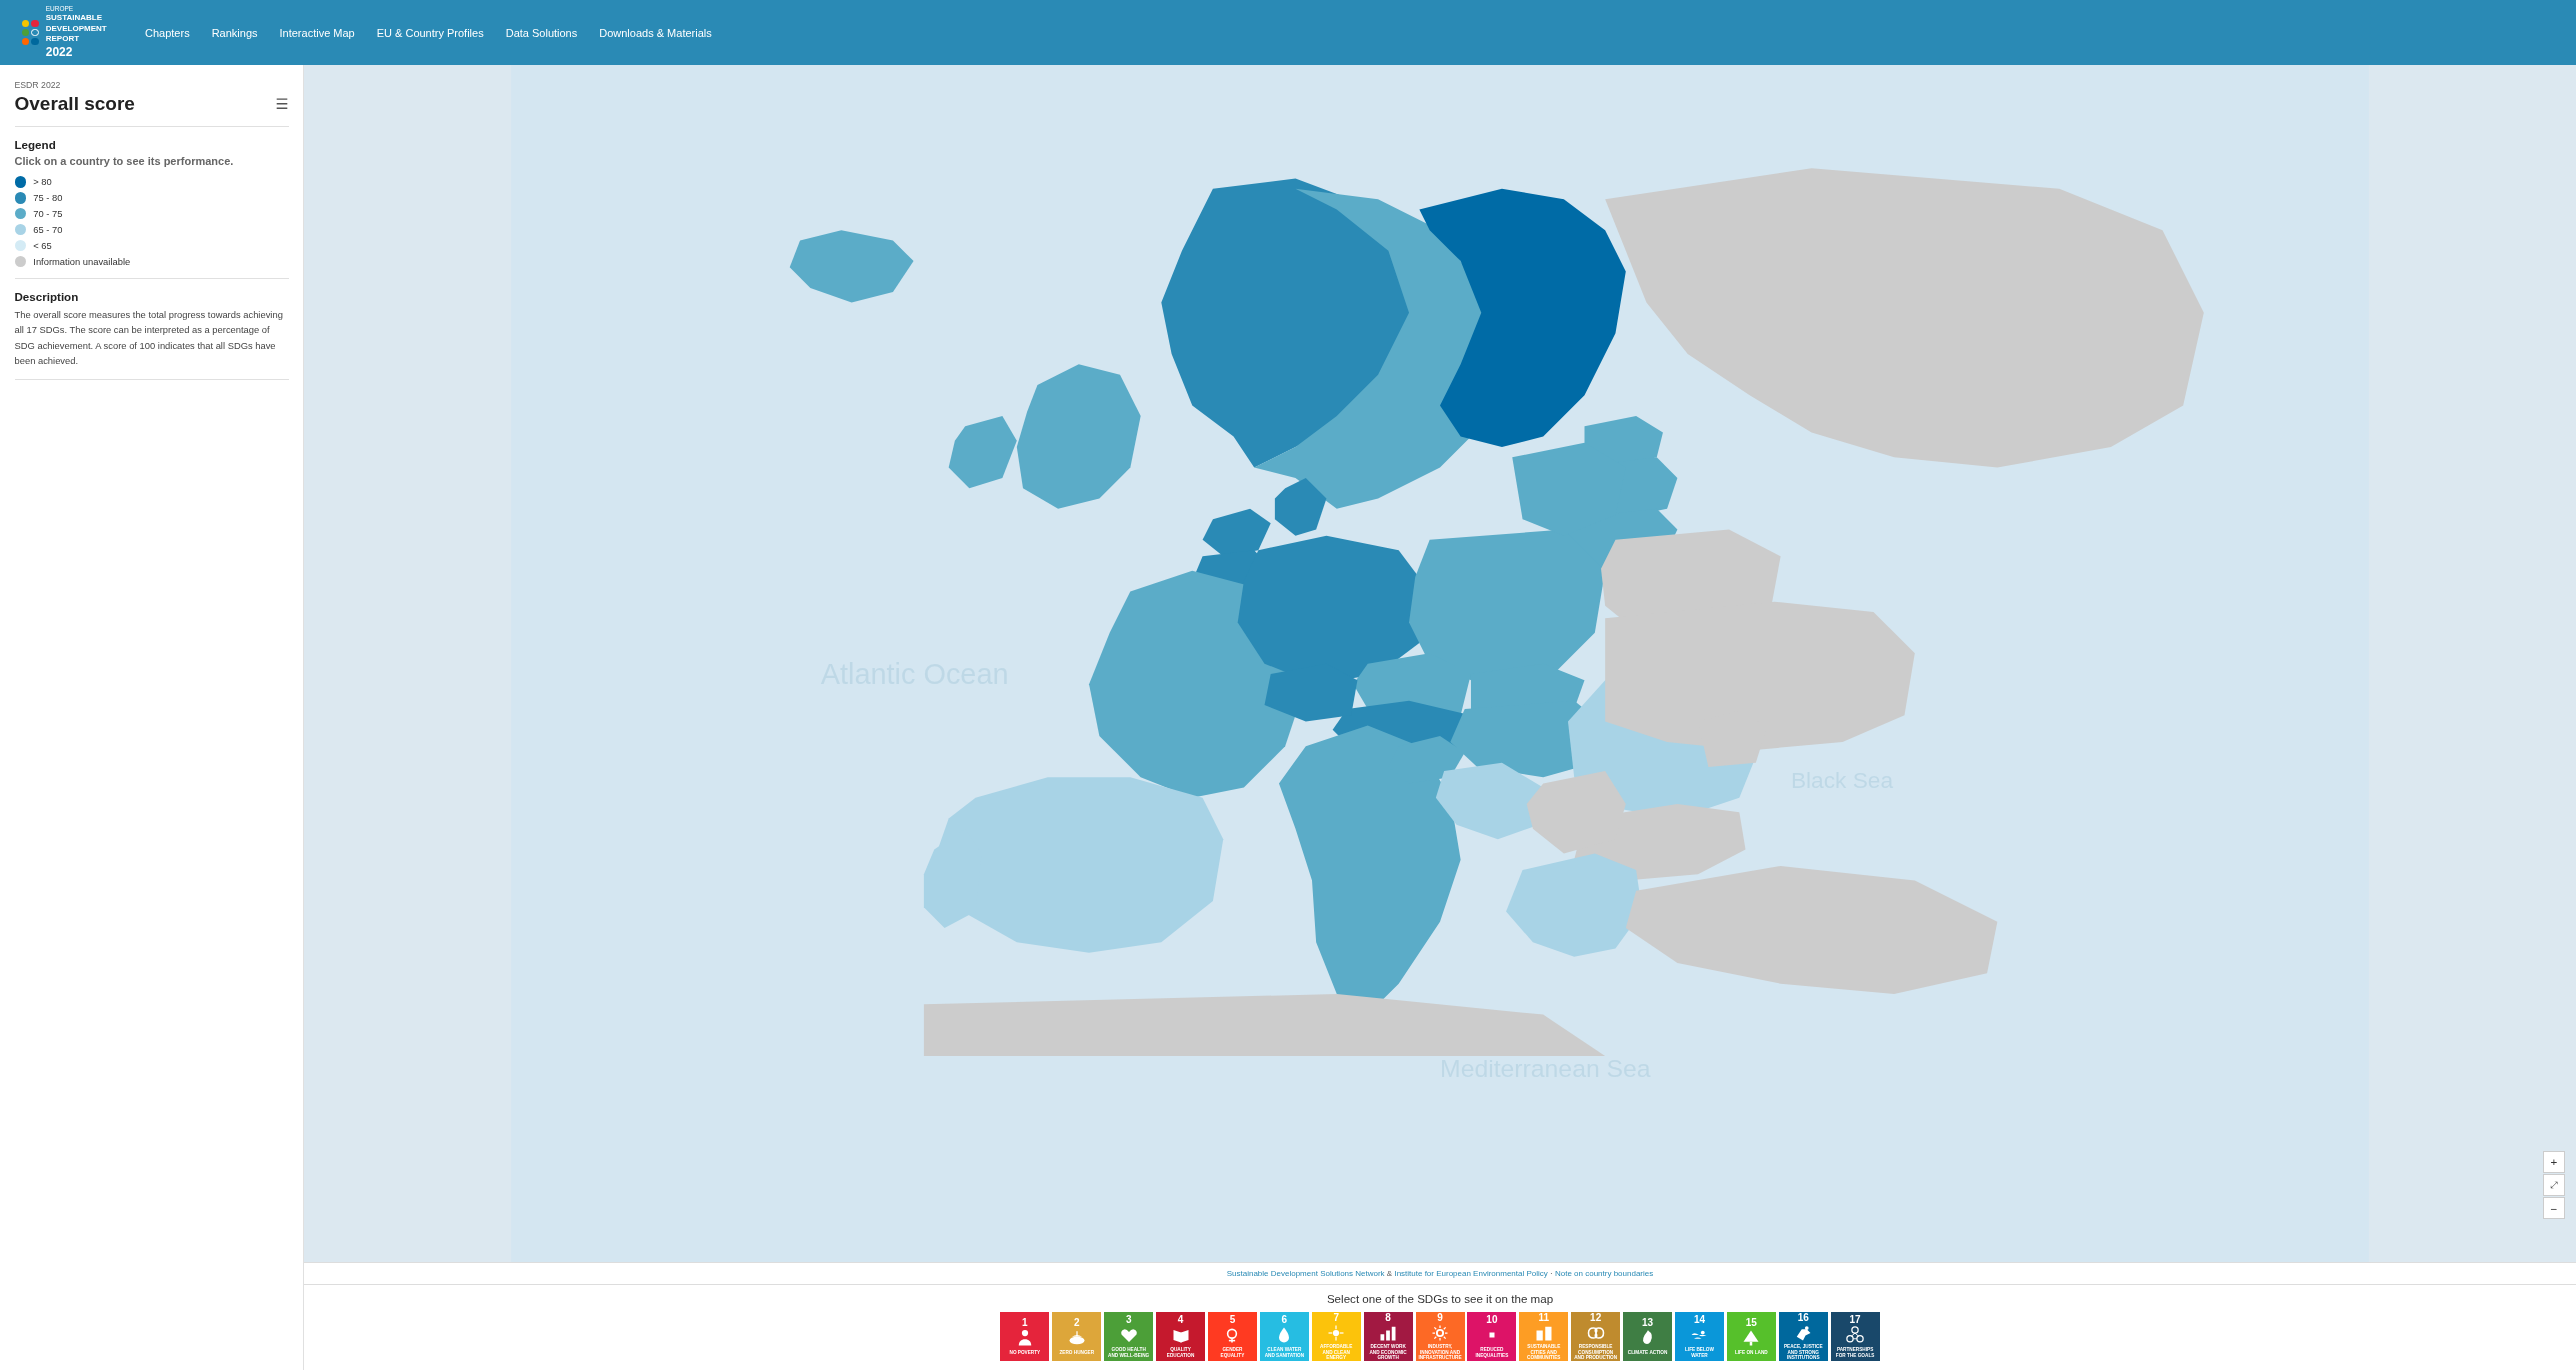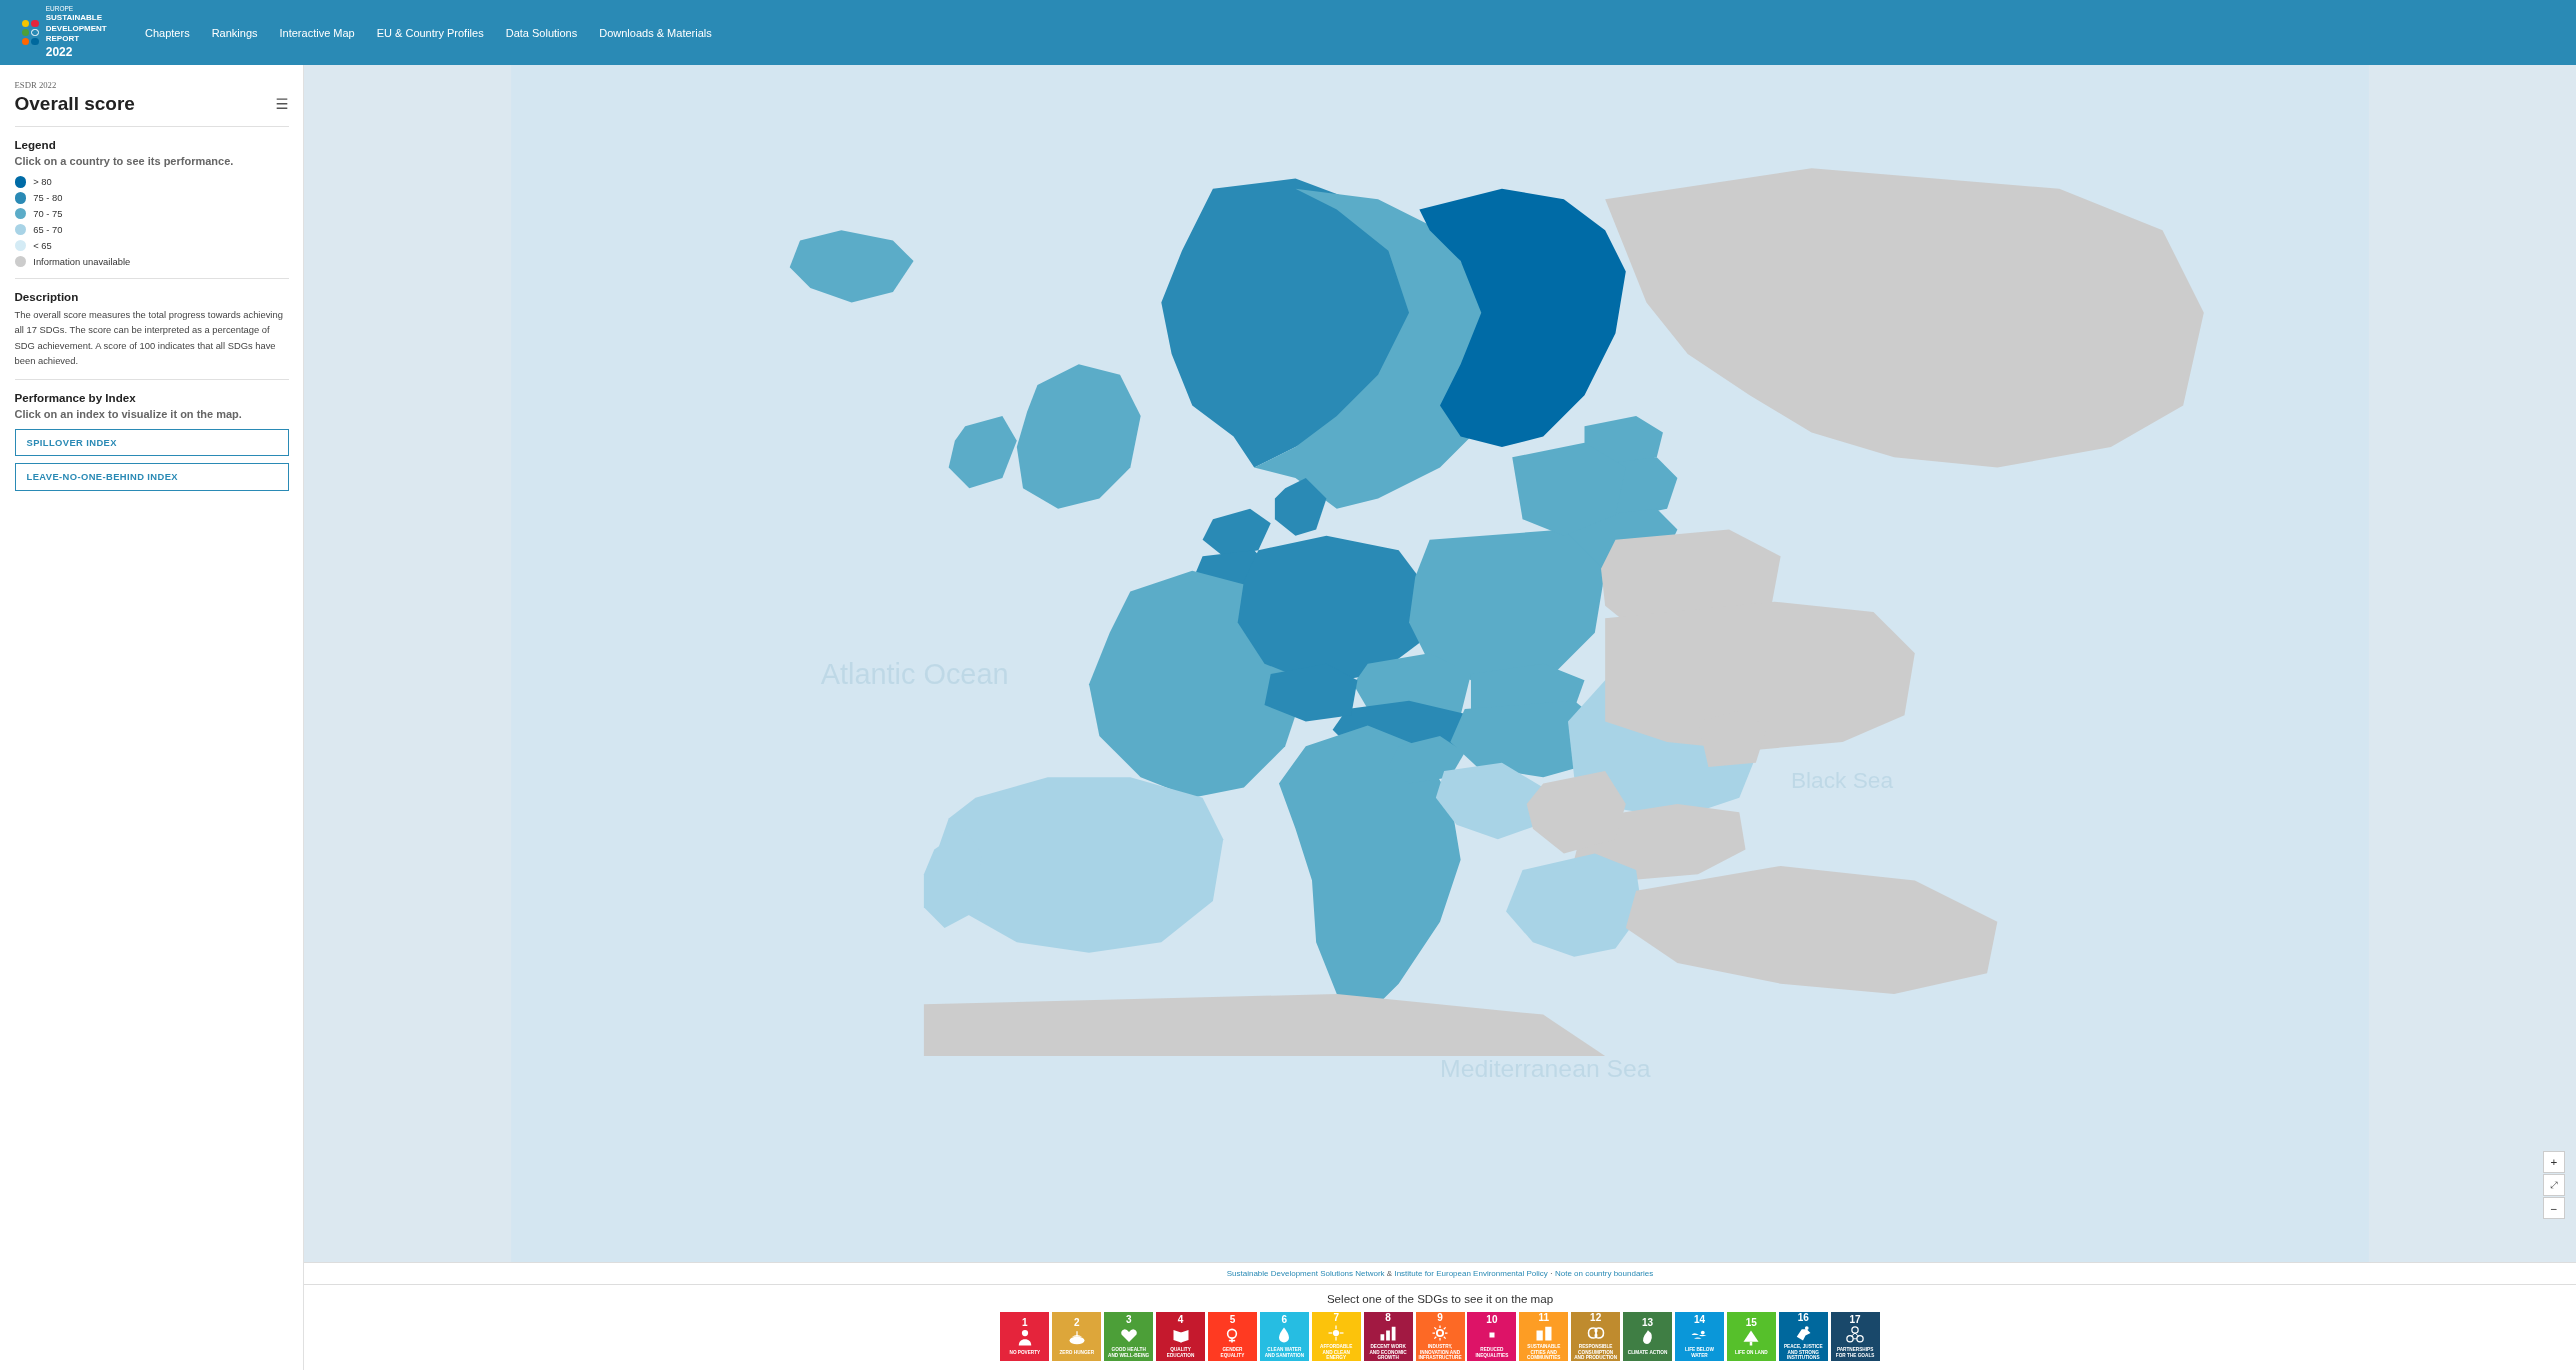--- a/index.html
+++ b/index.html
@@ -63,21 +63,20 @@
       min-width: 304px;
       background: white;
       border-right: 0.7px solid #e0e0e0;
       overflow-y: auto;
       padding: 14.5px;
     }
     .sidebar-esdr {
       font-size: 8.7px;
       color: #666;
       margin-bottom: 3.6px;
-      font-family: Liberation Serif, serif;
     }
     .sidebar-title-row {
       display: flex;
       justify-content: space-between;
       align-items: center;
       margin-bottom: 11px;
       gap: 48px;
     }
     .sidebar-title {
       font-size: 19px;
@@ -310,26 +309,20 @@
         </div>
       </div>
 
     <hr class="sidebar-divider">
 
     <div class="section-title">Description</div>
     <p class="desc-text">The overall score measures the total progress towards achieving all 17 SDGs. The score can be interpreted as a percentage of SDG achievement. A score of 100 indicates that all SDGs have been achieved.</p>
 
     <hr class="sidebar-divider">
 
-    <div class="perf-section">
-      <div class="section-title">Performance by Index</div>
-      <div class="section-subtitle">Click on an index to visualize it on the map.</div>
-      <button class="index-btn">SPILLOVER INDEX</button>
-      <button class="index-btn">LEAVE-NO-ONE-BEHIND INDEX</button>
-    </div>
   </aside>
 
   <div class="map-area">
     <div class="map-container">
 
       <svg viewBox="0 0 900 580" xmlns="http://www.w3.org/2000/svg" style="width:100%;height:100%;display:block;">
 
         <rect width="900" height="580" fill="#d4e6f1"></rect>
 
         <path d="M 140,85 L 160,80 L 185,85 L 195,95 L 185,110 L 165,115 L 145,108 L 135,98 Z" fill="#5bacc8"></path>

